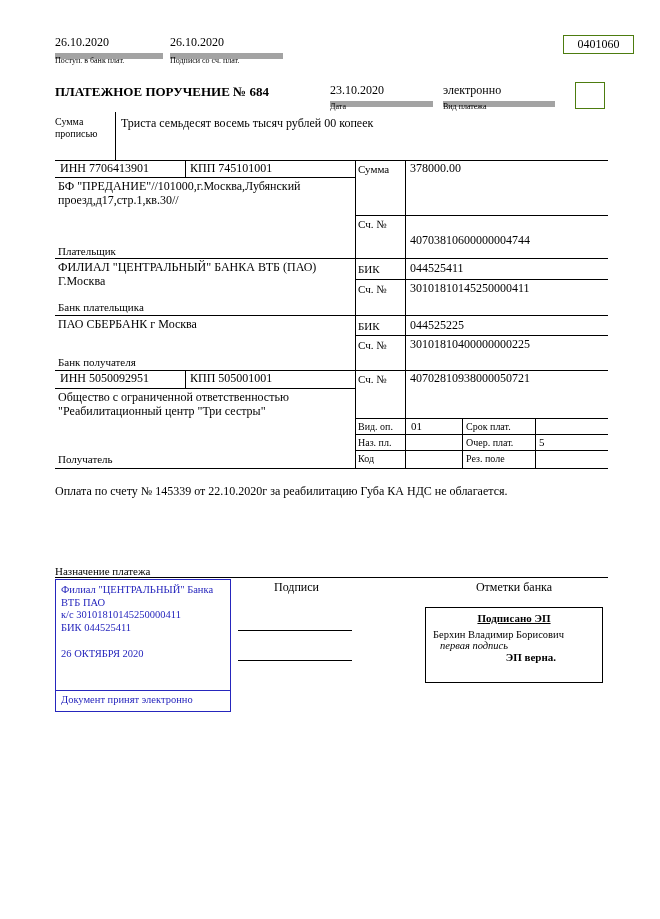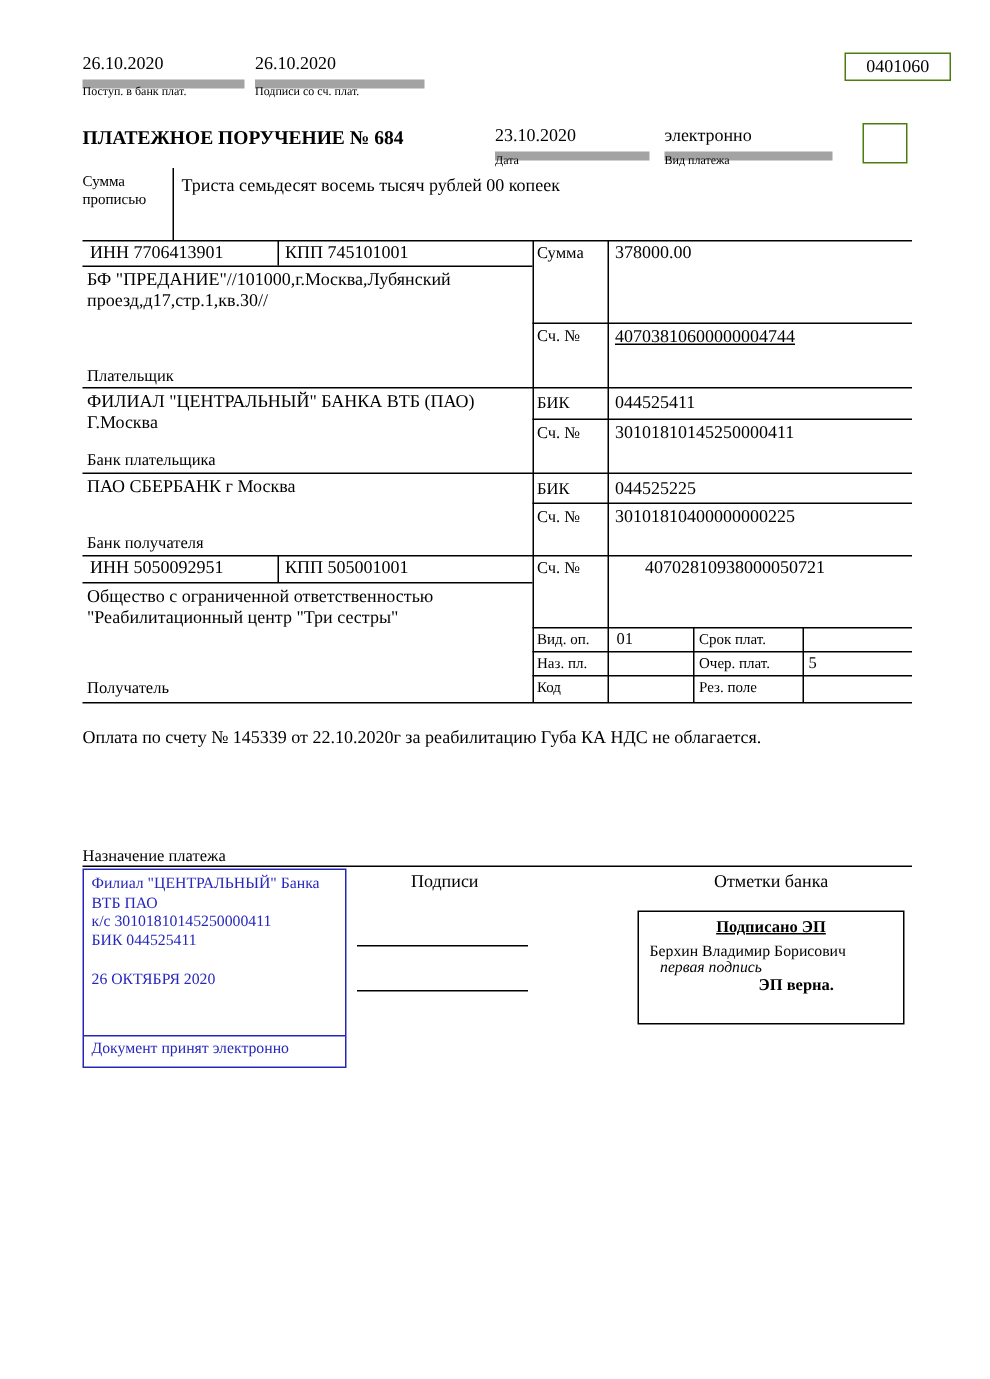--- a/index.html
+++ b/index.html
@@ -86,41 +86,41 @@
   <div class="vline" style="left:462px; top:418px; height:50px;"></div>
   <div class="vline" style="left:535px; top:418px; height:50px;"></div>
   <div class="vline" style="left:185px; top:370px; height:18px;"></div>
 
   <div class="abs f12" style="left:60px;  top:162px;">ИНН 7706413901</div>
   <div class="abs f12" style="left:190px; top:162px;">КПП 745101001</div>
   <div class="abs f11" style="left:358px; top:163px;">Сумма</div>
   <div class="abs f12" style="left:410px; top:162px;">378000.00</div>
   <div class="abs f12" style="left:58px;  top:180px; width:292px;">БФ "ПРЕДАНИЕ"//101000,г.Москва,Лубянский проезд,д17,стр.1,кв.30//</div>
   <div class="abs f11" style="left:358px; top:218px;">Сч. №</div>
-  <div class="abs f12" style="left:410px; top:218px;text-decoration:underline;">40703810600000004744</div>
+  <div class="abs f12" style="left:410px; top:234px;">40703810600000004744</div>
   <div class="abs f11" style="left:58px;  top:245px;">Плательщик</div>
 
   <div class="abs f12" style="left:58px;  top:261px; width:280px;">ФИЛИАЛ "ЦЕНТРАЛЬНЫЙ" БАНКА ВТБ (ПАО) Г.Москва</div>
   <div class="abs f11" style="left:358px; top:263px;">БИК</div>
   <div class="abs f12" style="left:410px; top:262px;">044525411</div>
   <div class="abs f11" style="left:358px; top:283px;">Сч. №</div>
   <div class="abs f12" style="left:410px; top:282px;">30101810145250000411</div>
   <div class="abs f11" style="left:58px;  top:301px;">Банк плательщика</div>
 
   <div class="abs f12" style="left:58px;  top:318px; width:280px;">ПАО СБЕРБАНК г Москва</div>
   <div class="abs f11" style="left:358px; top:320px;">БИК</div>
   <div class="abs f12" style="left:410px; top:319px;">044525225</div>
   <div class="abs f11" style="left:358px; top:339px;">Сч. №</div>
   <div class="abs f12" style="left:410px; top:338px;">30101810400000000225</div>
   <div class="abs f11" style="left:58px;  top:356px;">Банк получателя</div>
 
   <div class="abs f12" style="left:60px;  top:372px;">ИНН 5050092951</div>
   <div class="abs f12" style="left:190px; top:372px;">КПП 505001001</div>
   <div class="abs f11" style="left:358px; top:373px;">Сч. №</div>
-  <div class="abs f12" style="left:430px; top:372px;">40702810938000050721</div>
+  <div class="abs f12" style="left:410px; top:372px;">40702810938000050721</div>
   <div class="abs f12" style="left:58px;  top:391px; width:292px;">Общество с ограниченной ответственностью "Реабилитационный центр "Три сестры"</div>
 
   <div class="abs f10" style="left:358px; top:421px;">Вид. оп.</div>
   <div class="abs f11" style="left:411px; top:420px;">01</div>
   <div class="abs f10" style="left:466px; top:421px;">Срок плат.</div>
   <div class="abs f10" style="left:358px; top:437px;">Наз. пл.</div>
   <div class="abs f10" style="left:466px; top:437px;">Очер. плат.</div>
   <div class="abs f11" style="left:539px; top:436px;">5</div>
   <div class="abs f10" style="left:358px; top:453px;">Код</div>
   <div class="abs f10" style="left:466px; top:453px;">Рез. поле</div>

